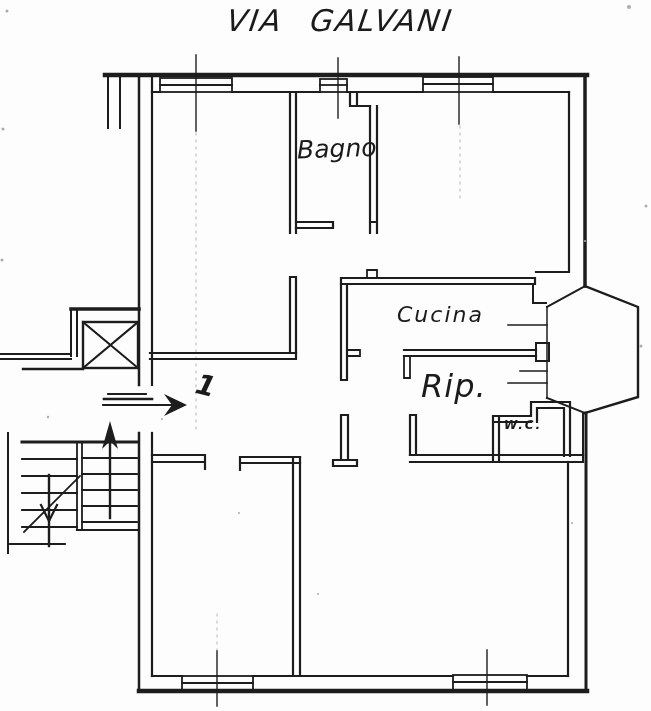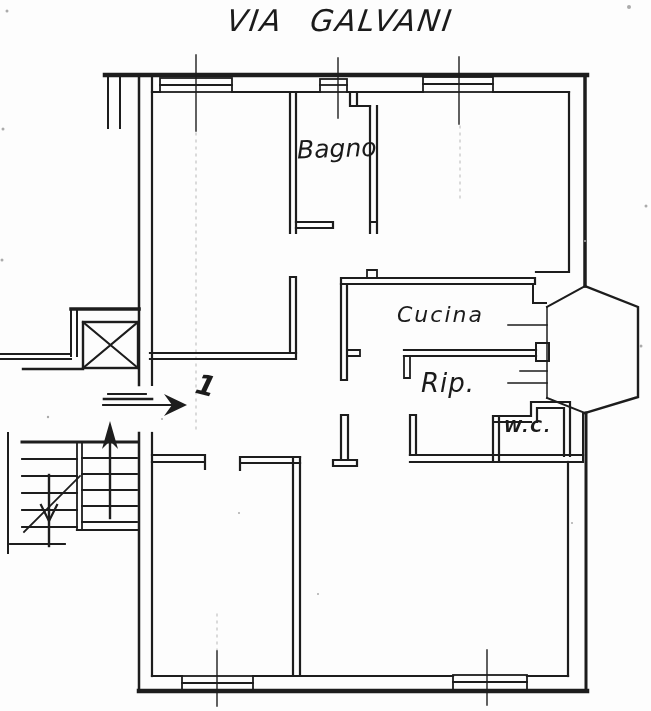--- a/index.html
+++ b/index.html
@@ -5,22 +5,22 @@
   html,body{margin:0;padding:0;background:#ffffff;}
   #plan{position:relative;width:651px;height:711px;background:#fdfdfd;overflow:hidden;
         font-family:"DejaVu Sans",sans-serif;}
   #plan svg{position:absolute;left:0;top:0;}
   .hand{position:absolute;color:#1b1b1b;font-family:"DejaVu Sans",sans-serif;
         font-style:italic;white-space:nowrap;line-height:1;}
   .title{left:160px;top:6px;width:360px;text-align:center;font-size:30px;
          letter-spacing:2px;word-spacing:16px;transform:skewX(-8deg);font-weight:500;}
   .bagno{left:297px;top:136px;font-size:25px;transform:rotate(-2deg);}
   .cucina{left:397px;top:304px;font-size:22px;letter-spacing:2px;}
-  .rip{left:421px;top:370px;font-size:26px;letter-spacing:1px;}
-  .wc{left:504px;top:419px;font-size:16px;letter-spacing:2px;font-weight:600;}
+  .rip{left:421px;top:370px;font-size:32px;letter-spacing:1px;}
+  .wc{left:504px;top:419px;font-size:12px;letter-spacing:2px;font-weight:600;}
   .one{left:196px;top:372px;font-size:28px;font-weight:600;transform:rotate(14deg);}
 </style>
 </head>
 <body>
 
 <div id="plan">
 
   <svg width="651" height="711" viewBox="0 0 651 711">
     <g stroke="#1d1d1d" fill="none" stroke-linecap="square">
 

